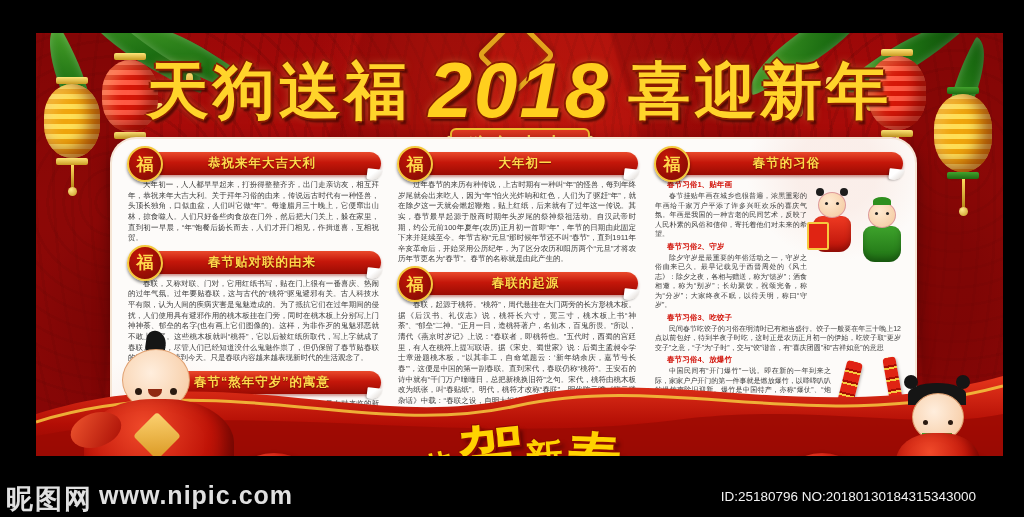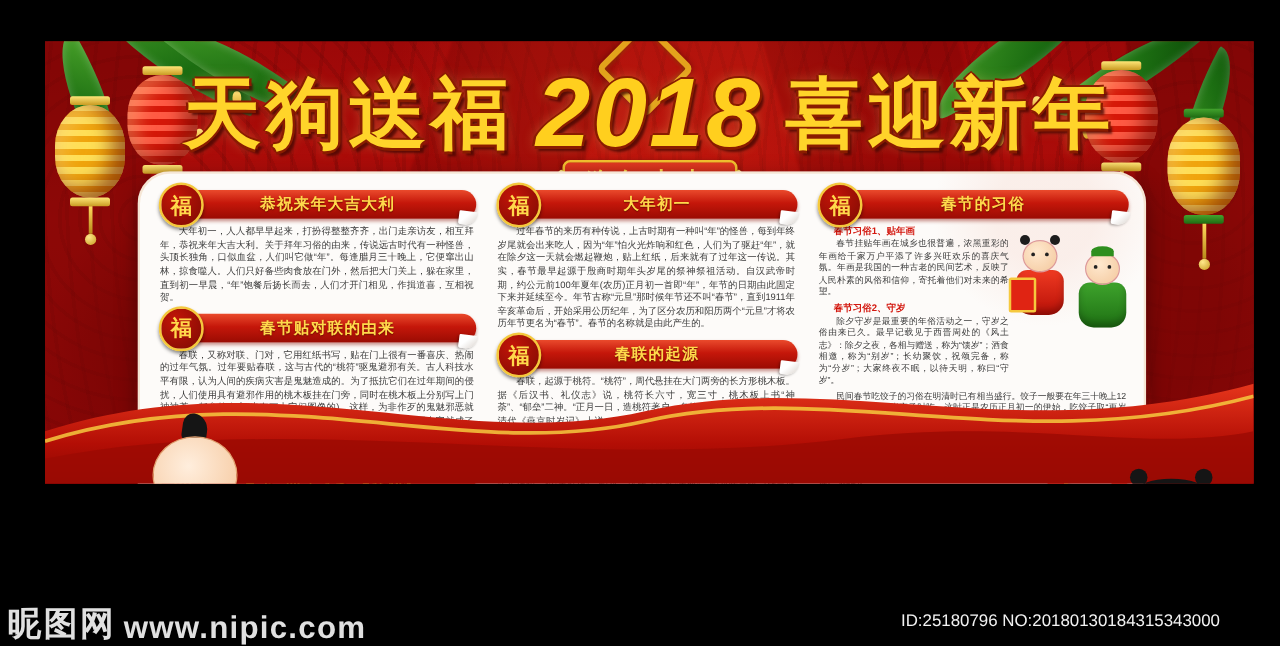--- a/index.html
+++ b/index.html
@@ -1,21 +1,21 @@
 <!DOCTYPE html>
 <html><head>
 <meta charset="utf-8">
 <style>
   html,body{margin:0;padding:0;}
   body{
     width:1024px;height:517px;position:relative;overflow:hidden;
     background:#000;font-family:"Liberation Sans",sans-serif;
   }
   .poster{
-    position:absolute;left:36px;top:33px;width:967px;height:354px;overflow:hidden;
+    position:absolute;left:36px;top:33px;width:967px;height:423px;overflow:hidden;
     background:
       radial-gradient(circle at 12% 70%, rgba(125,4,4,.55) 0 60px, transparent 120px),
       radial-gradient(circle at 90% 60%, rgba(125,4,4,.5) 0 70px, transparent 140px),
       radial-gradient(circle at 50% 8%, rgba(220,40,20,.35) 0 90px, transparent 200px),
       repeating-radial-gradient(circle at 8% 40%, rgba(0,0,0,.08) 0 3px, transparent 3px 16px),
       repeating-radial-gradient(circle at 95% 30%, rgba(0,0,0,.08) 0 3px, transparent 3px 18px),
       linear-gradient(180deg,#9c0808,#b30e0a 40%,#a00808);
   }
   .bg-band{position:absolute;background:rgba(110,3,3,.55);filter:blur(1px);}
   .band-l{left:-30px;top:0;width:110px;height:100%;transform:skewX(-4deg);}
@@ -166,21 +166,21 @@
      background:radial-gradient(circle at 42% 38%,#ffeedd,#f5c69b);border:1px solid #e0a070;}
   .girl-doll .hairband{position:absolute;left:30px;top:-2px;width:58px;height:22px;background:#151515;border-radius:50% 50% 0 0;}
   .girl-doll .bun{position:absolute;top:-8px;width:14px;height:14px;background:#151515;border-radius:50%;}
   .girl-doll .g-eye{position:absolute;top:26px;width:5px;height:5px;background:#2a1a10;border-radius:50%;}
   .girl-doll .dress{position:absolute;left:18px;top:48px;width:84px;height:64px;border-radius:44% 44% 34% 34%;
      background:radial-gradient(circle at 40% 30%,#f04a2a,#c01307 62%,#8f0a02);
      box-shadow:inset -6px -8px 14px rgba(70,0,0,.6);}
   .girl-doll .collar{position:absolute;left:44px;top:48px;width:30px;height:14px;background:#3ea32c;border-radius:0 0 50% 50%;}
 
   
-  .watermark{position:absolute;left:6px;top:481px;display:flex;align-items:flex-end;gap:6px;
+  .watermark{position:absolute;left:6px;top:481px;display:flex;align-items:flex-start;gap:6px;
      color:rgba(255,255,255,.88);font-weight:bold;z-index:60;}
   .wm-cn{font-size:27px;letter-spacing:2px;text-shadow:0 1px 3px rgba(0,0,0,.6);}
   .wm-url{font-size:25px;letter-spacing:1px;text-shadow:0 1px 3px rgba(0,0,0,.6);}
   .id-line{position:absolute;right:48px;top:489px;color:rgba(255,255,255,.95);font-size:13.5px;
      z-index:60;text-shadow:0 1px 2px rgba(0,0,0,.7);}
 </style>
 </head>
 <body>
 
 <div class="poster">
@@ -310,20 +310,21 @@
           <div class="kbody"></div>
         </div>
       </div>
 
       <div class="sub-label">春节习俗1、贴年画</div>
       <p class="para">春节挂贴年画在城乡也很普遍，浓黑重彩的年画给千家万户平添了许多兴旺欢乐的喜庆气氛。年画是我国的一种古老的民间艺术，反映了人民朴素的风俗和信仰，寄托着他们对未来的希望。</p>
 
       <div class="sub-label">春节习俗2、守岁</div>
       <p class="para">除夕守岁是最重要的年俗活动之一，守岁之俗由来已久。最早记载见于西晋周处的《风土志》：除夕之夜，各相与赠送，称为“馈岁”；酒食相邀，称为“别岁”；长幼聚饮，祝颂完备，称为“分岁”；大家终夜不眠，以待天明，称曰“守岁”。</p>
 
+      <div class="sub-label">春节习俗3、吃饺子</div>
       <p class="para">民间春节吃饺子的习俗在明清时已有相当盛行。饺子一般要在年三十晚上12点以前包好，待到半夜子时吃，这时正是农历正月初一的伊始，吃饺子取“更岁交子”之意，“子”为“子时”，交与“饺”谐音，有“喜庆团圆”和“吉祥如意”的意思</p>
 
       <div class="cracker-box">
         <div class="cracker" style="left:6px;top:4px;transform:rotate(14deg);"></div>
         <div class="cracker" style="right:4px;top:0;transform:rotate(-10deg);width:13px;height:44px;"></div>
         <div class="spark" style="left:8px;top:56px;"></div>
         <div class="spark" style="right:6px;top:46px;"></div>
       </div>
 
       <div class="sub-label">春节习俗4、放爆竹</div>

